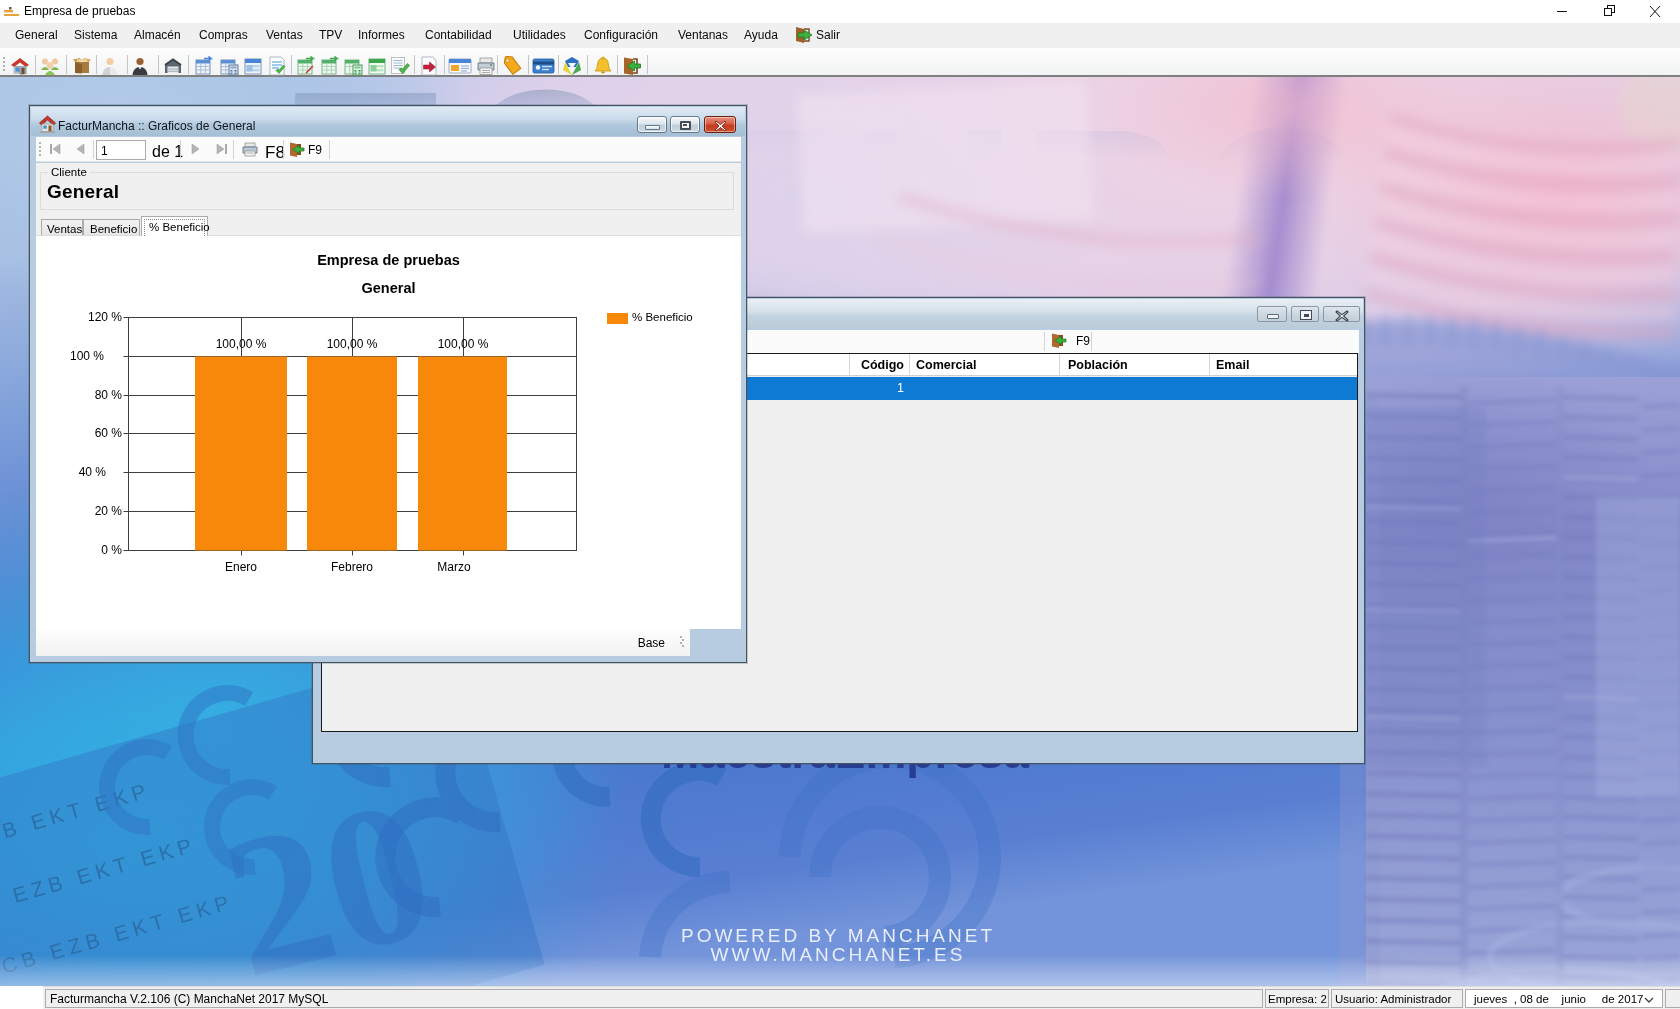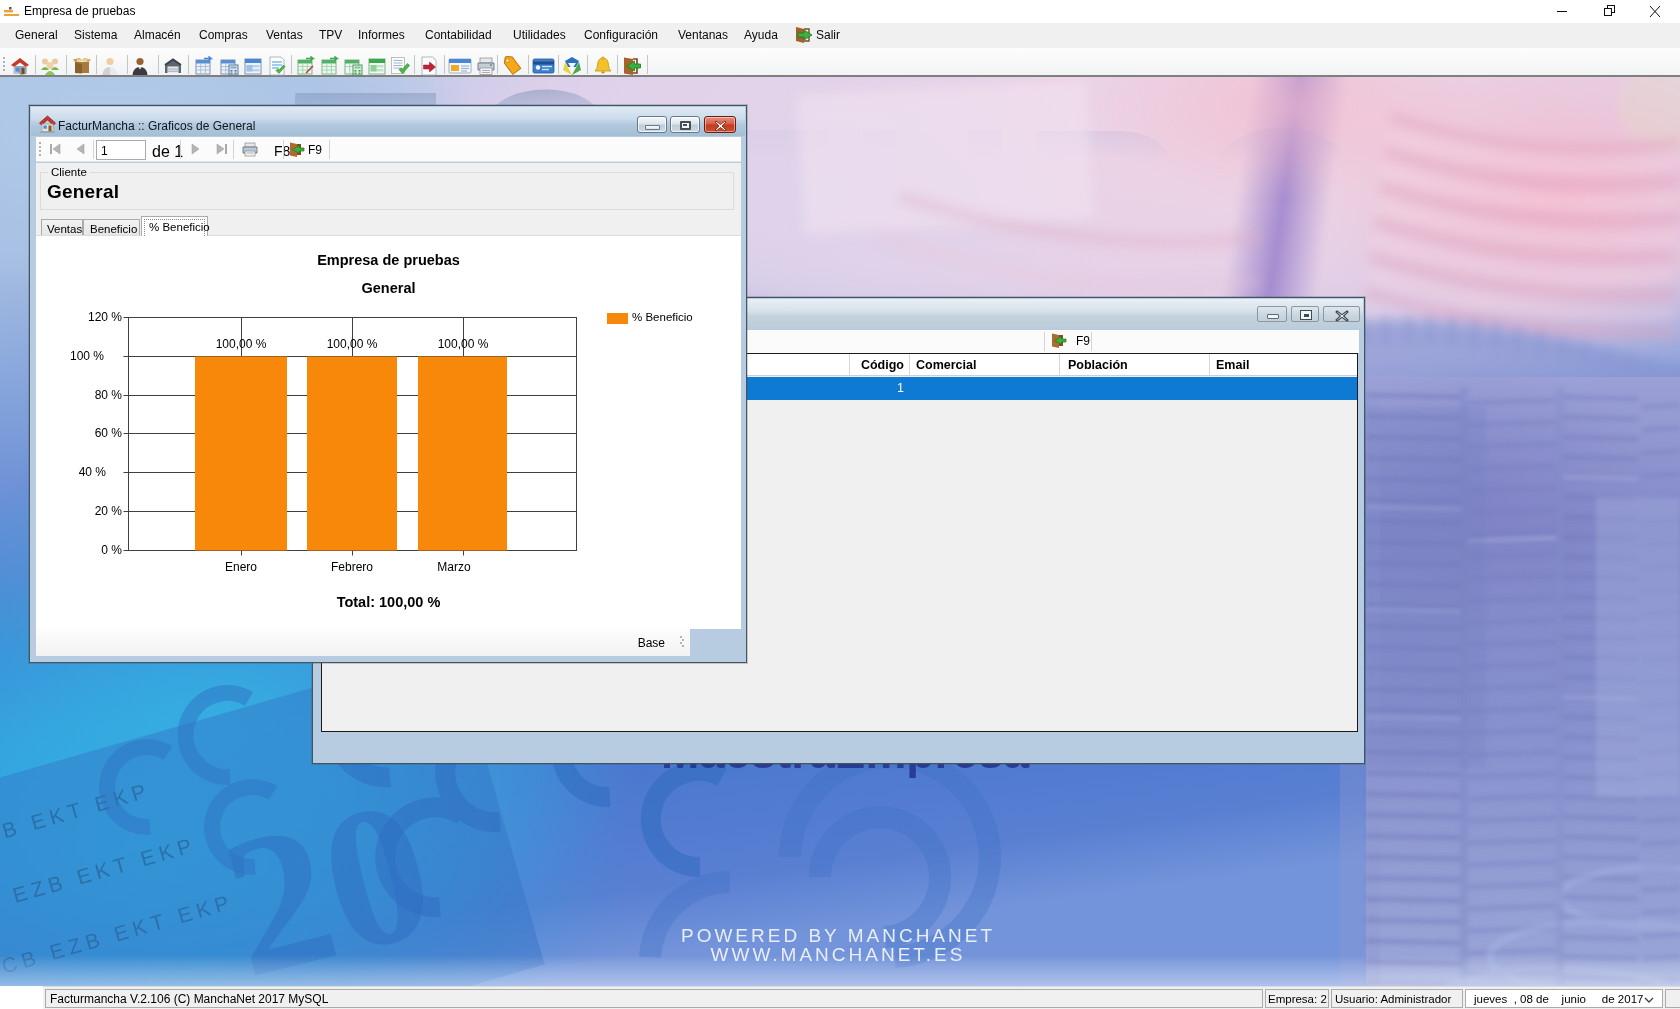--- a/index.html
+++ b/index.html
@@ -734,21 +734,21 @@
             <path d="M1 1 L8 6 L1 11 Z" fill="#b5b5b5" stroke="#9a9a9a" stroke-width="0.5"></path>
             <rect x="9" y="1" width="2" height="10" fill="#a9a9a9"></rect>
           </svg>
         <div class="abs" style="left:197px;top:3px;width:1px;height:19px;background:#d4d4d4"></div>
         <svg class="abs" style="left:206px;top:5px" width="16" height="15" viewBox="0 0 16 15">
           <rect x="3" y="1" width="10" height="4" fill="#e8e8e8" stroke="#8a8a8a" stroke-width="0.7"></rect>
           <path d="M1 5 h14 v6 h-14 z" fill="#b9c8d9" stroke="#5a6a7a" stroke-width="0.8"></path>
           <rect x="3" y="9" width="10" height="5" fill="#f5f5f5" stroke="#8a8a8a" stroke-width="0.7"></rect>
           <line x1="4.5" y1="11" x2="11.5" y2="11" stroke="#9a9a9a" stroke-width="0.8"></line>
         </svg>
-        <div class="abs" style="left:238px;top:6px;font-size:14px">F8</div>
+        <div class="abs" style="left:229px;top:6px;font-size:17px">F8</div>
         <div class="abs" style="left:247px;top:3px;width:1px;height:19px;background:#d4d4d4"></div>
         <svg class="abs" style="left:252px;top:4px" width="17" height="17" viewBox="0 0 17 17">
           <path d="M2 1.5 L9 3 L9 16 L2 14.5 Z" fill="#b06a30"></path>
           <path d="M9 3 L13 3 L13 14 L9 14" fill="#8a4a1e"></path>
           <path d="M4.5 8.5 L11.5 4.5 L11.5 7 L16 7 L16 10 L11.5 10 L11.5 12.5 Z" fill="#3cb03c" stroke="#1e7a1e" stroke-width="0.7"></path>
         </svg>
         <div class="abs" style="left:272px;top:6px;font-size:12px">F9</div>
         <div class="abs" style="left:293px;top:3px;width:1px;height:19px;background:#d4d4d4"></div>
       </div>
 
@@ -816,21 +816,20 @@
         <div class="abs" style="left:34px;top:307px;width:52px;text-align:right">0 %</div>
 
         <div class="abs" style="left:155px;top:101px;width:100px;text-align:center">100,00 %</div>
         <div class="abs" style="left:266px;top:101px;width:100px;text-align:center">100,00 %</div>
         <div class="abs" style="left:377px;top:101px;width:100px;text-align:center">100,00 %</div>
 
         <div class="abs" style="left:155px;top:324px;width:100px;text-align:center">Enero</div>
         <div class="abs" style="left:266px;top:324px;width:100px;text-align:center">Febrero</div>
         <div class="abs" style="left:368px;top:324px;width:100px;text-align:center">Marzo</div>
 
-        <div class="abs" style="left:0;top:358px;width:705px;text-align:center;font-weight:bold;font-size:14.5px">Total: 100,00 %</div>
       </div>
 
       <div class="abs" style="left:6px;top:523px;width:654px;height:27px;background:linear-gradient(#fdfdfd,#f2f2f2);font-size:12px">
         <span style="position:absolute;right:25px;top:7px">Base</span>
         <svg class="abs" style="right:5px;top:6px" width="6" height="15">
             <circle cx="2" cy="2" r="1" fill="#9a9a9a"></circle>
             <circle cx="4" cy="5" r="1" fill="#9a9a9a"></circle>
             <circle cx="2" cy="8" r="1" fill="#9a9a9a"></circle>
             <circle cx="4" cy="11" r="1" fill="#9a9a9a"></circle>
           </svg>

